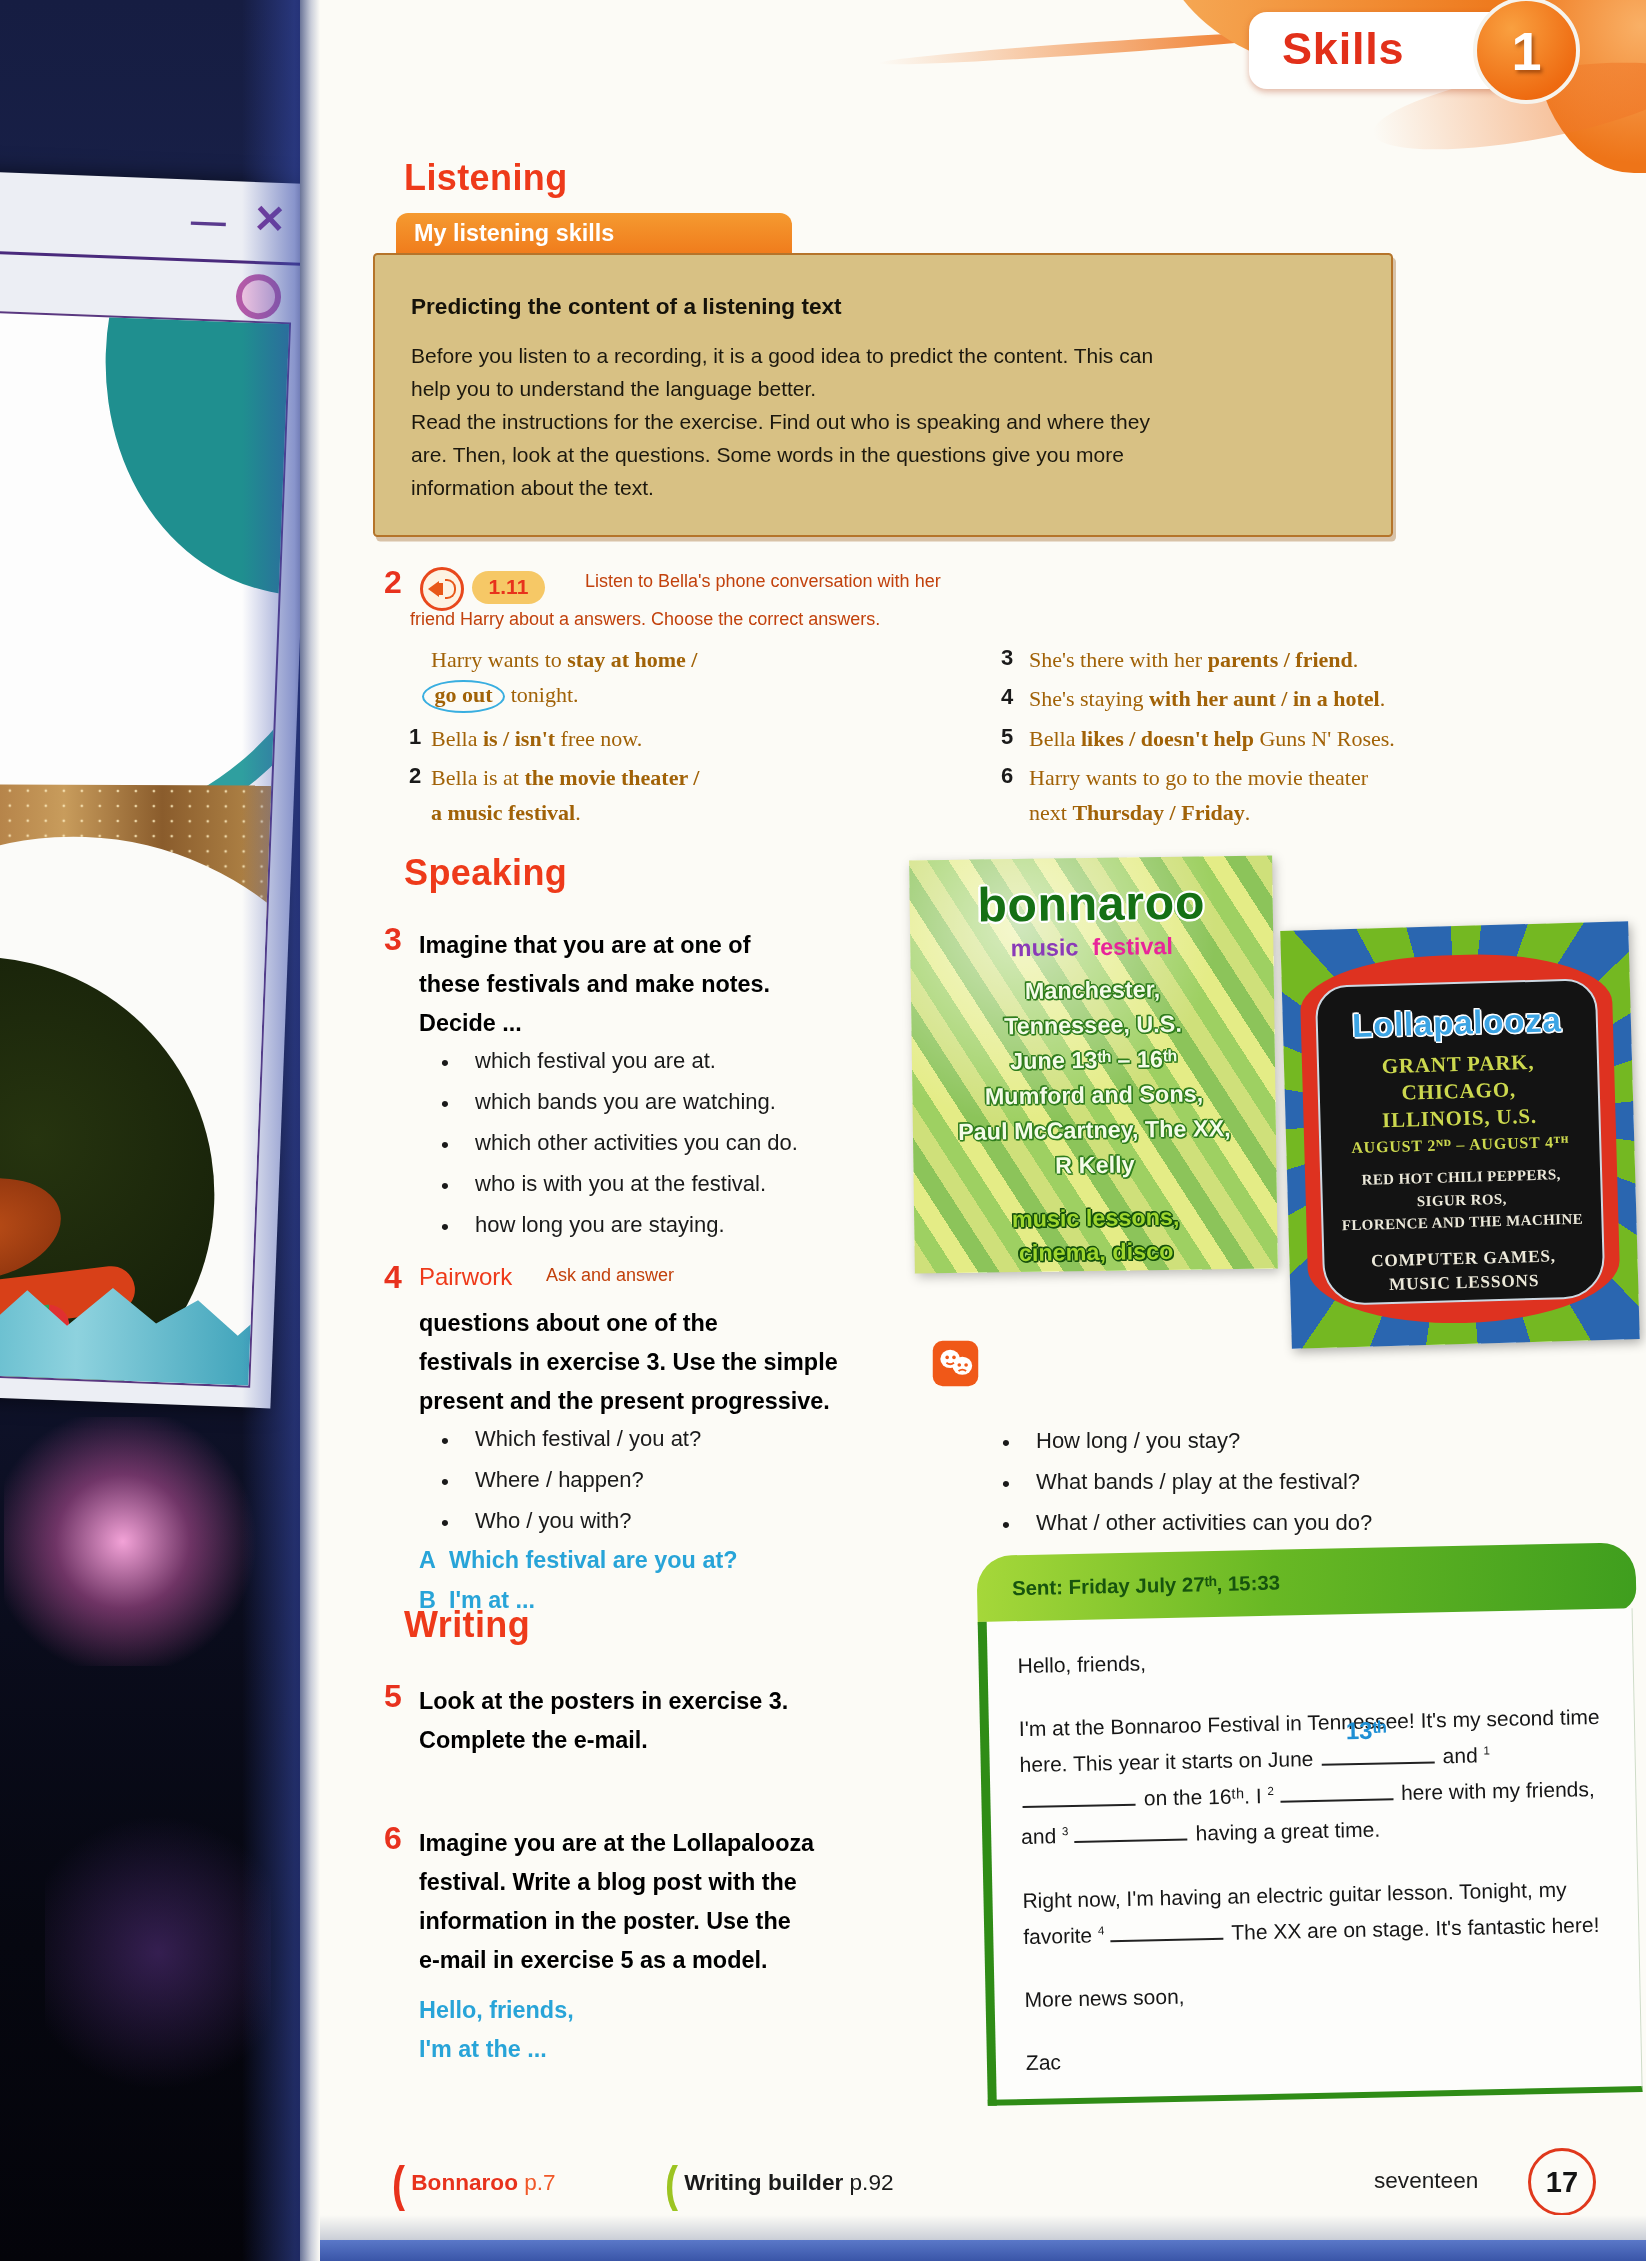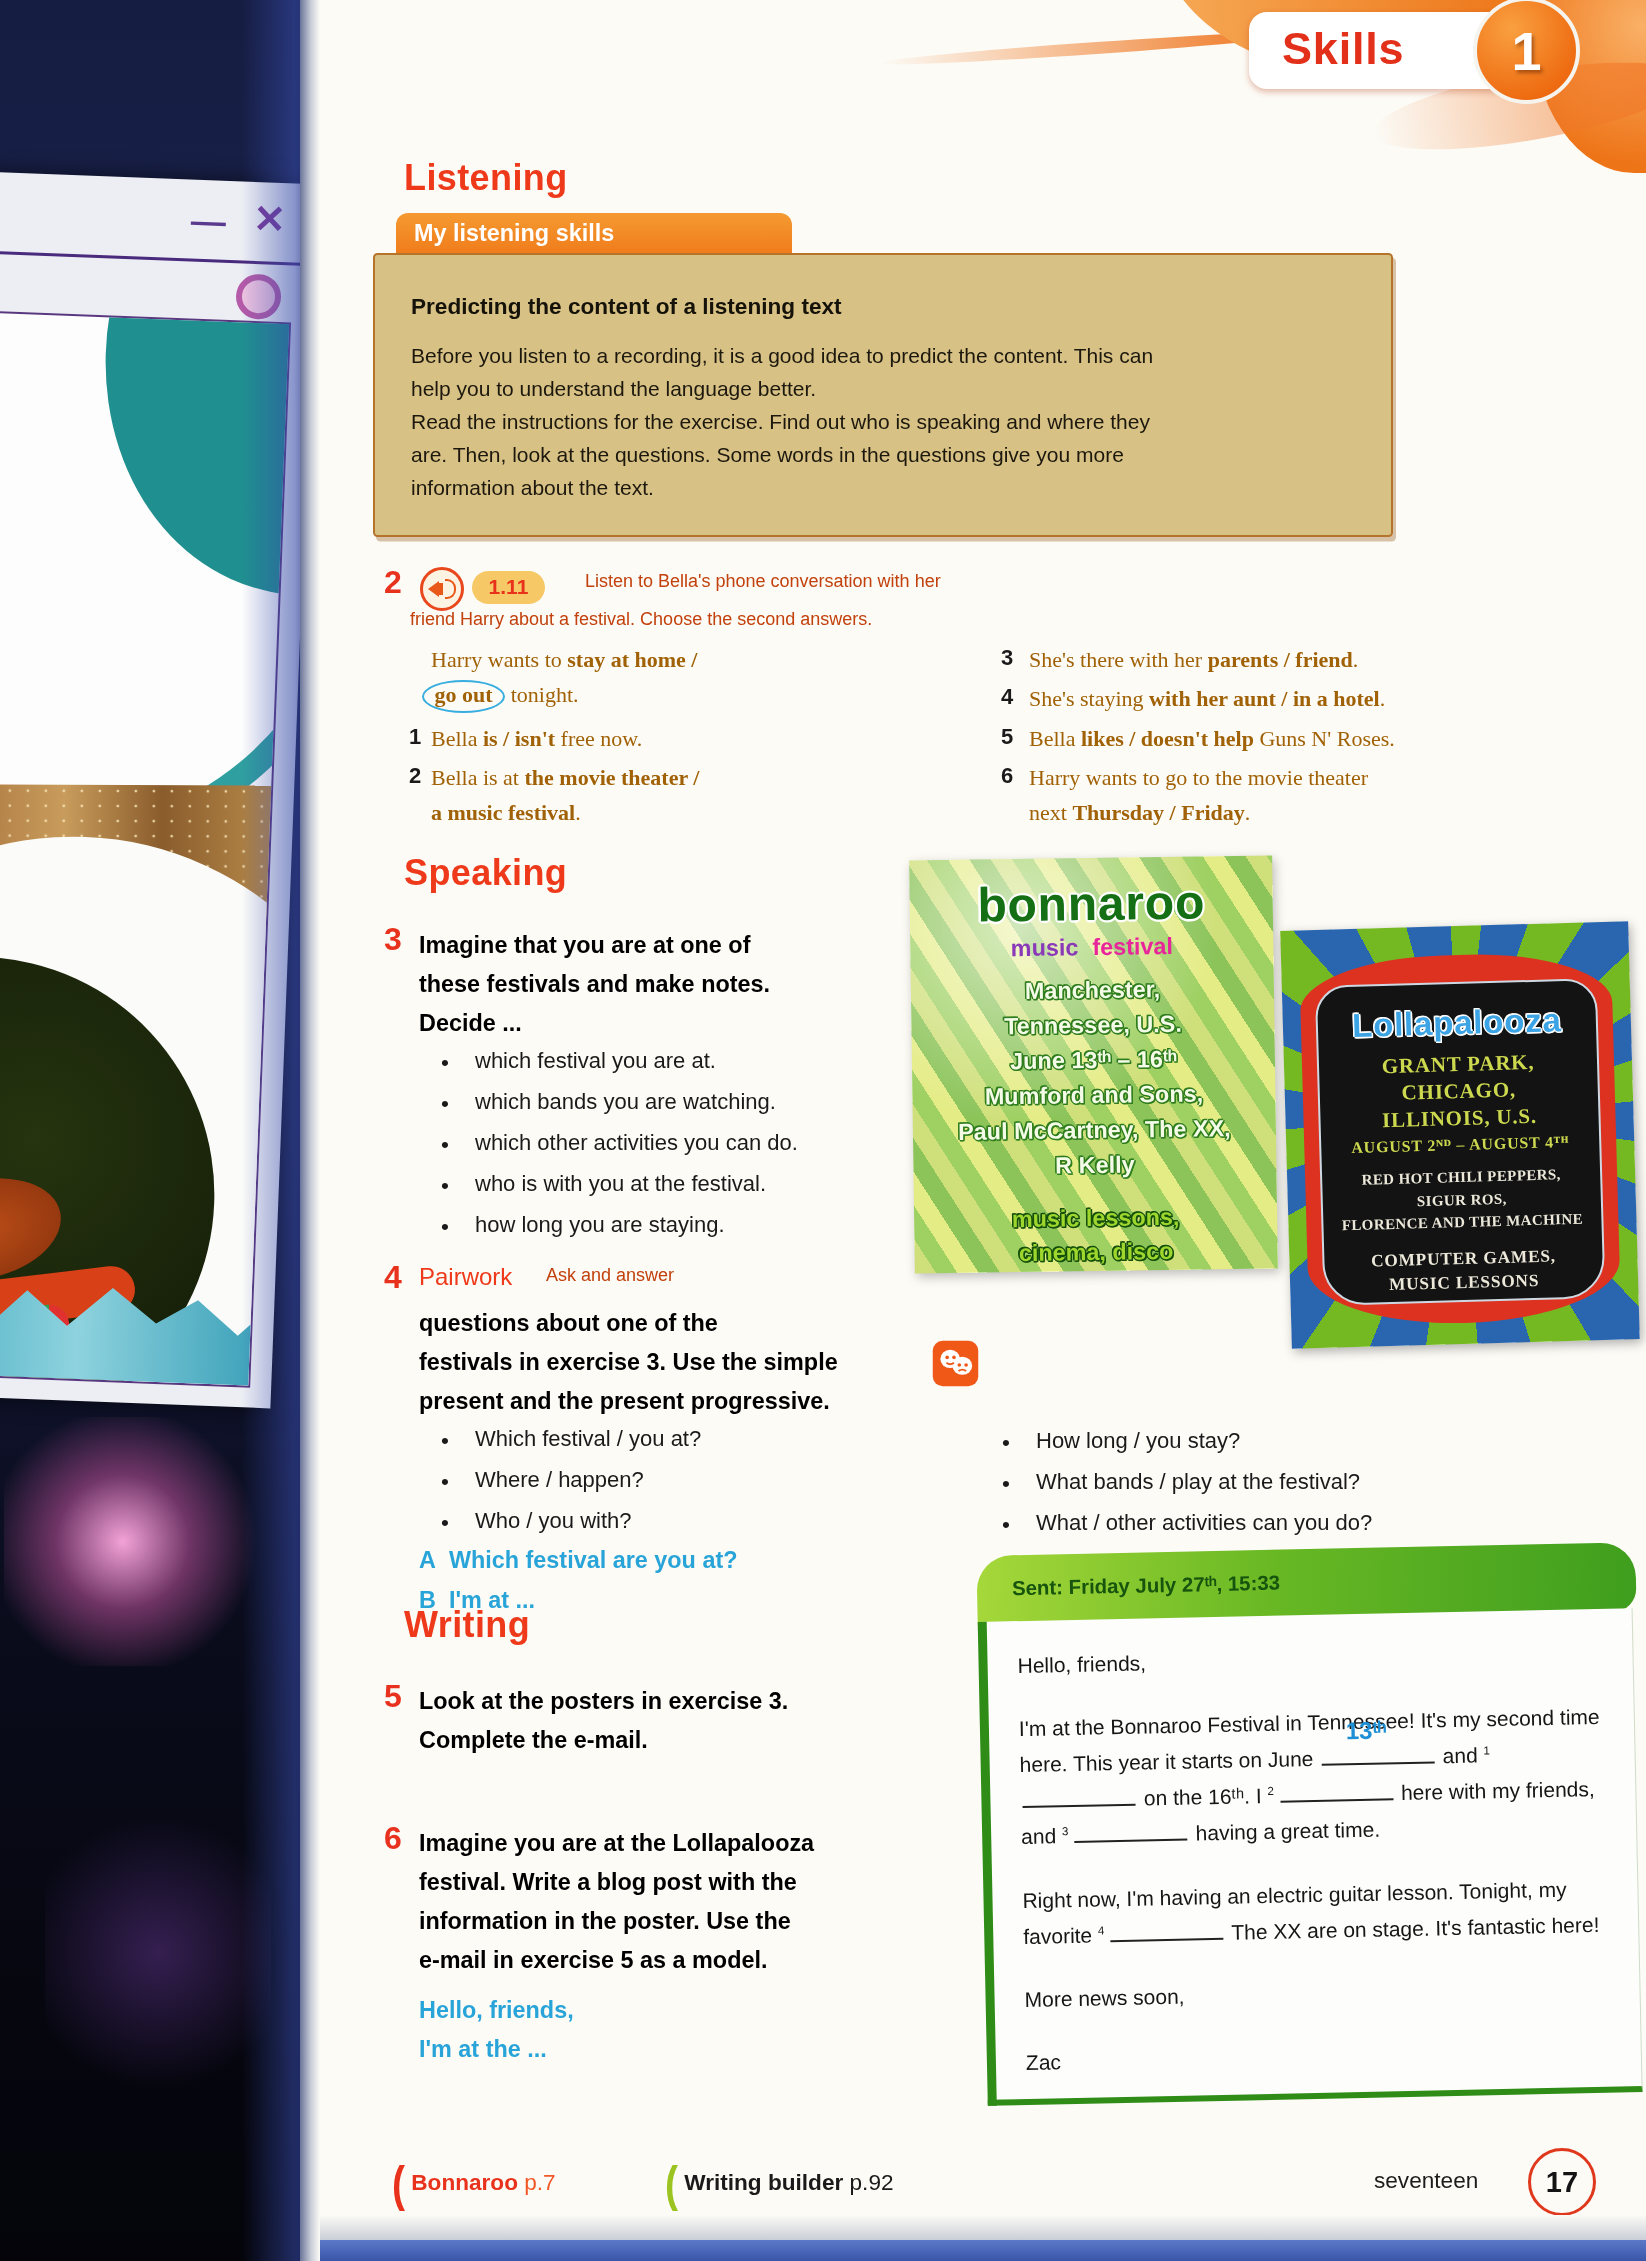--- a/index.html
+++ b/index.html
@@ -215,21 +215,21 @@
   </div>
 
   <div class="exnum" style="left:64px;top:564px;">2</div>
   <span class="audio-badge">
     <span class="spk-tri"></span>
     <span class="spk-box"></span>
     <span class="spk-wave"></span>
   </span>
   <span class="track-pill">1.11</span>
   <div class="t ex-bold" style="left:265px;top:571px;">Listen to Bella's phone conversation with her</div>
-  <div class="t ex-bold" style="left:90px;top:609px;">friend Harry about a festival. Choose the second answers.</div>
+  <div class="t ex-bold" style="left:90px;top:609px;">friend Harry about a answers. Choose the correct answers.</div>
 
   <div class="item" style="left:111px;top:642px;"><span>Harry wants to </span><span class="bseg">stay at home /</span><br><span class="bseg circled">go out</span><span> tonight.</span></div>
   <div class="inum" style="left:89px;top:724px;">1</div>
   <div class="item" style="left:111px;top:721px;"><span>Bella </span><span class="bseg">is / isn't</span><span> free now.</span></div>
   <div class="inum" style="left:89px;top:763px;">2</div>
   <div class="item" style="left:111px;top:760px;"><span>Bella is at </span><span class="bseg">the movie theater /</span><br><span class="bseg">a music festival</span><span>.</span></div>
 
   <div class="inum" style="left:681px;top:645px;">3</div>
   <div class="item" style="left:709px;top:642px;"><span>She's there with her </span><span class="bseg">parents / friend</span><span>.</span></div>
   <div class="inum" style="left:681px;top:684px;">4</div>

